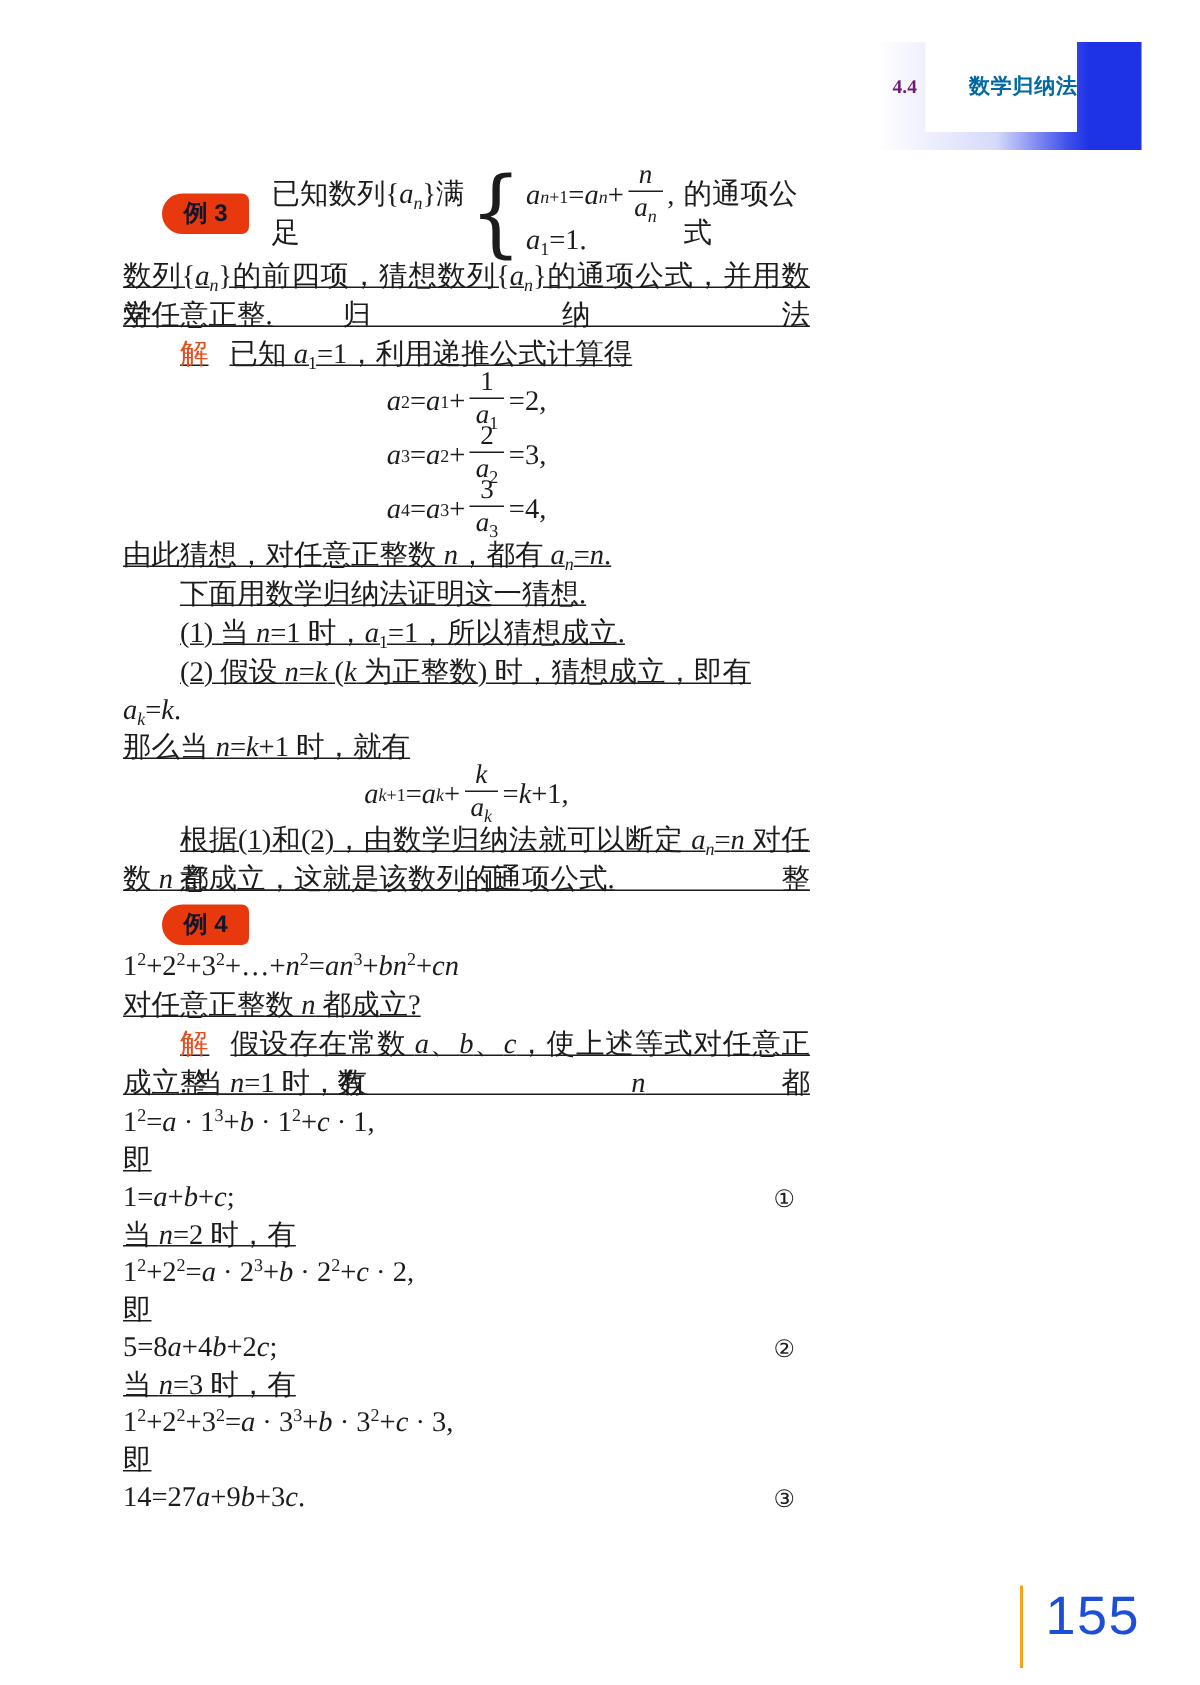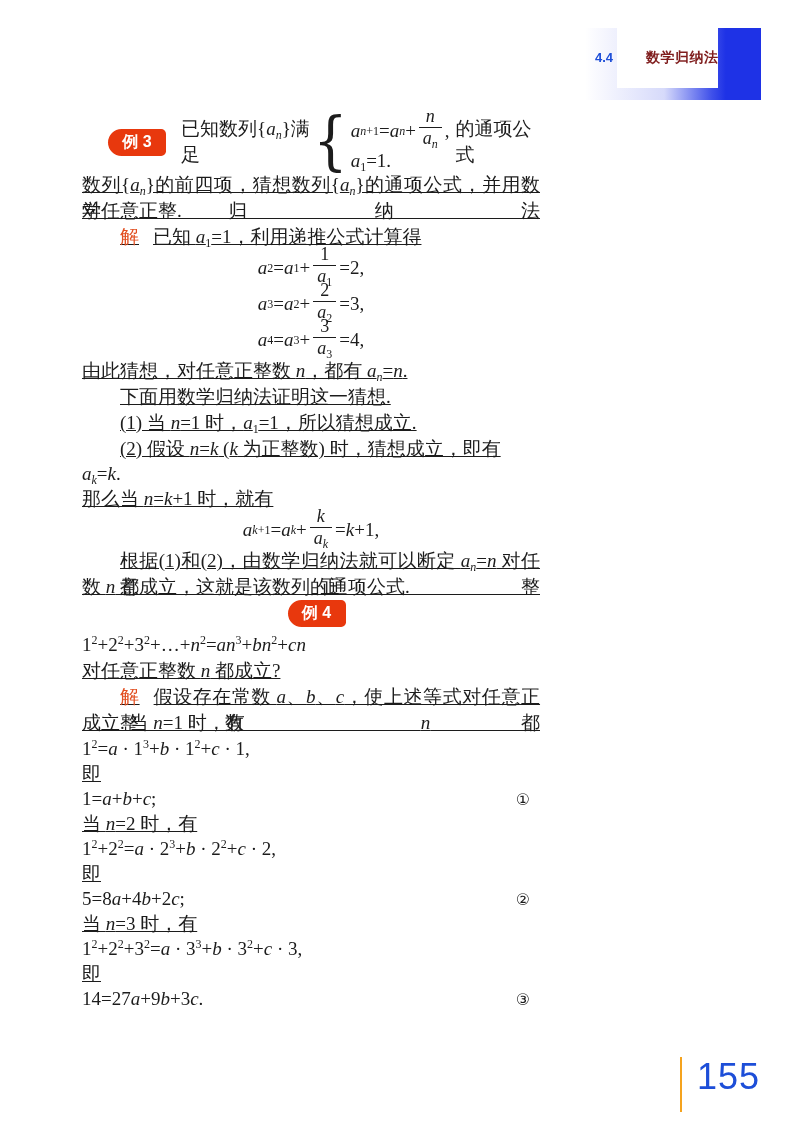--- a/index.html
+++ b/index.html
@@ -15,27 +15,27 @@
 
   
   .header { position:absolute; top:28px; right:39px; width:176px; height:72px; }
   .header-grad {
     position:absolute; inset:0;
     background:linear-gradient(90deg, rgba(30,50,230,0) 0%, rgba(30,50,230,0.18) 45%, rgba(30,50,230,0.85) 72%, #1e32e6 80%);
   }
   .header-white { position:absolute; left:32px; top:0; width:101px; height:60px; background:#ffffff; }
   .header-no {
     position:absolute; left:10px; top:22px;
-    font-family:Liberation Sans, sans-serif;
-    font-weight:bold; font-size:13px; color:#1d4ed8;
+    font-family:Liberation Serif, serif;
+    font-weight:bold; font-size:13px; color:#701a75;
   }
   .header-title {
     position:absolute; left:61px; top:21px;
     font-family:"Liberation Sans","DejaVu Sans",sans-serif;
-    font-weight:bold; font-size:14px; color:#7f1d1d; letter-spacing:0.5px;
+    font-weight:bold; font-size:14px; color:#0369a1; letter-spacing:0.5px;
     white-space:nowrap;
   }
 
   
   .content { position:absolute; left:82px; top:112px; width:458px; font-size:19px; }
   .line { height:26px; line-height:26px; white-space:nowrap;text-decoration:underline; }
   .line.sm { height:25px; line-height:25px; }
   .indent { padding-left:38px; }
   .stretch { text-align:justify; text-align-last:justify; white-space:normal; }
   .eq { height:26px; line-height:26px; }
@@ -44,26 +44,26 @@
   .eq-frac { height:36px; display:flex; align-items:center; justify-content:center; }
   .eq-num { position:relative; }
   .circ {
     position:absolute; right:10px; top:50%; transform:translateY(-50%);
     font-family:"DejaVu Sans",sans-serif; font-size:16px; color:#1c1c1c;
   }
 
   
   .ex-head { display:flex; align-items:center; }
   .ex-head.tall { height:60px; }
-  .ex-head.short { height:32px;flex-direction:column; }
+  .ex-head.short { height:32px; }
   .badge {
     flex-shrink:0;
     display:inline-flex; align-items:center; justify-content:center;
     width:58px; height:27px;
-    background:#e8380d; color:#ffffff;
+    background:#e8380d; color:#0f172a;
     font-family:"Liberation Sans","DejaVu Sans",sans-serif;
     font-weight:bold; font-size:16px;
     border-radius:14px 5px 5px 14px;
     margin:0 15px 0 26px;
   }
   .solve-label { color:#e25022; margin-right:14px; }
 
   
   .m i { font-style:italic; }
   .m sub { font-size:12px; vertical-align:-4px; line-height:0; }

